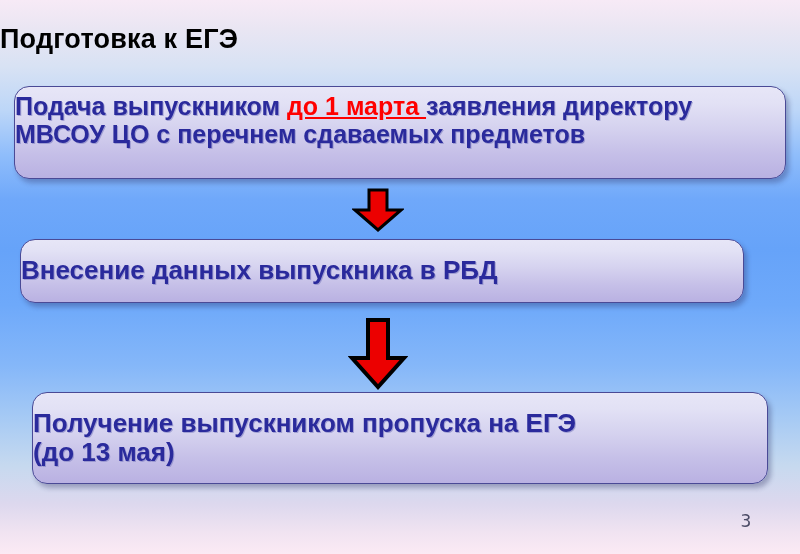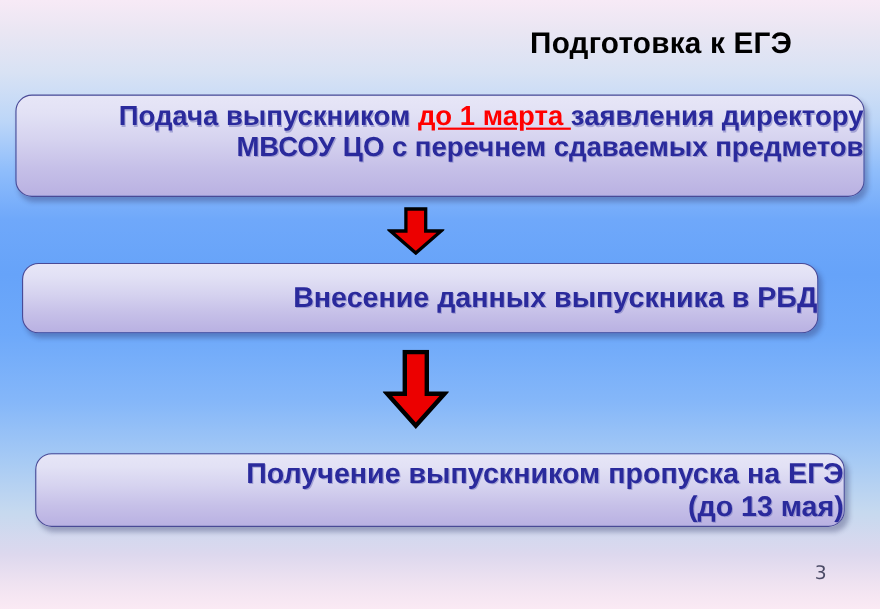--- a/index.html
+++ b/index.html
@@ -33,21 +33,21 @@
         #f0e3f1 96%,
         #fbeaf4 100%);
   }
 
   
   #title {
     position: absolute;
     top: 24px;
     left: 0;
     width: 720px;
-    text-align: right;
+    text-align: left;
     font-size: 27px;
     font-weight: bold;
     color: #000000;
     letter-spacing: 0.2px;
     white-space: nowrap;
   }
 
   
   .flow-box {
     position: absolute;
@@ -60,21 +60,21 @@
         #d5d2ef 45%,
         #c6c0e8 72%,
         #b9b1e2 100%);
     box-shadow: 3px 4px 5px rgba(40, 40, 90, 0.33);
     display: flex;
     align-items: center;
     justify-content: center;
   }
   .box-text {
     width: 100%;
-    text-align: right;
+    text-align: left;
     font-weight: bold;
     color: #2a2a9c;
     line-height: 1.12;
     text-shadow: 1px 1px 0 rgba(120,120,190,0.55);
   }
 
   #box1 {
     left: 14px;
     top: 86px;
     width: 772px;
@@ -97,23 +97,23 @@
     top: 239px;
     width: 724px;
     height: 64px;
   }
   #box2 .box-text {
     font-size: 26px;
   }
 
   #box3 {
     left: 32px;
-    top: 412px;
+    top: 392px;
     width: 736px;
-    height: 67px;
+    height: 92px;
   }
   #box3 .box-text {
     font-size: 26px;
   }
 
   
   .arrow {
     position: absolute;
   }
   #arrow1 { left: 352px; top: 188px; }

